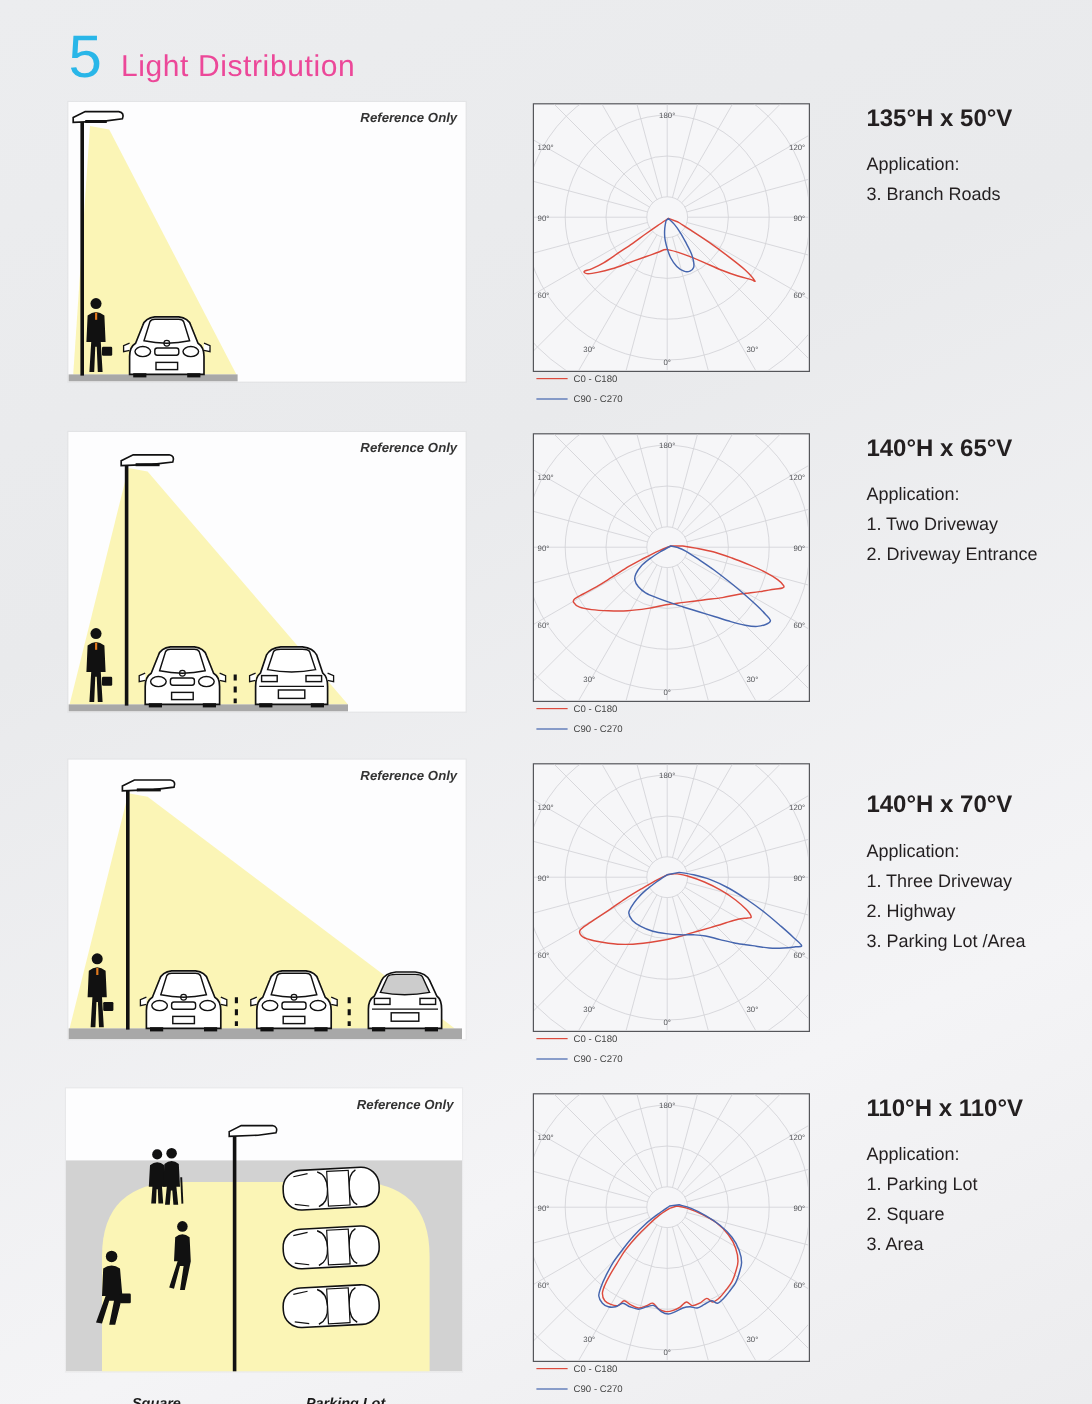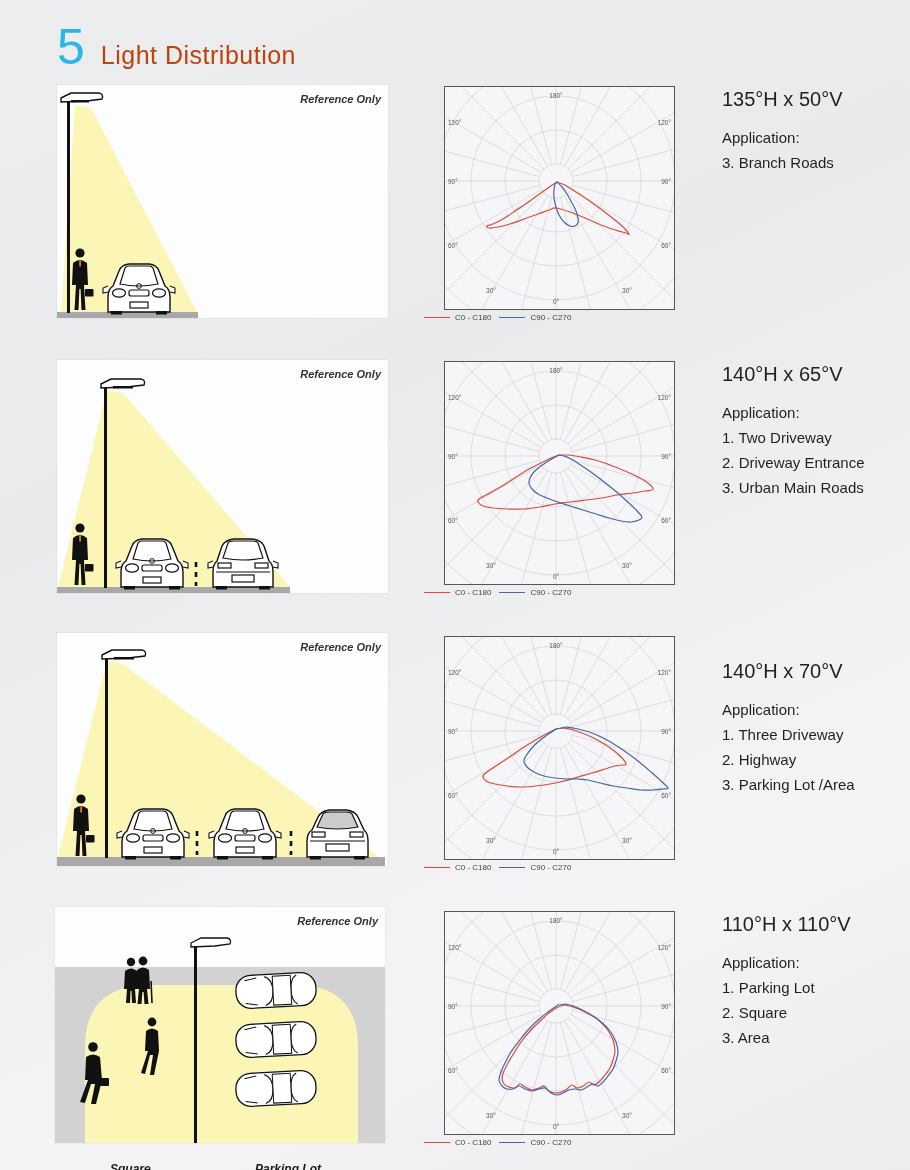--- a/index.html
+++ b/index.html
@@ -4,34 +4,34 @@
 <style>
   html,body{margin:0;padding:0;}
   body{
     width:910px;height:1170px;position:relative;overflow:hidden;
     font-family:"Liberation Sans",sans-serif;
     background:linear-gradient(155deg,#ecedef 0%,#e9eaec 35%,#f4f4f6 75%,#ececee 100%);
   }
   
   .header{position:absolute;left:57px;top:18px;display:flex;align-items:flex-end;gap:16px;}
   .header .num{font-size:50px;line-height:50px;font-weight:400;color:#29b6e8;}
-  .header .title{font-size:25px;line-height:34px;font-weight:400;color:#c2410c;letter-spacing:.5px;margin-top:20px;}
+  .header .title{font-size:25px;line-height:34px;font-weight:400;color:#ec4899;letter-spacing:.5px;margin-top:20px;}
   
   .panel{position:absolute;left:57px;width:331px;height:233px;background:#fdfdfe;box-shadow:0 0 0 1px rgba(0,0,0,.03);}
   .panel svg{position:absolute;left:0;top:0;}
   .ref-label{position:absolute;right:7px;top:8px;font-size:11px;font-style:italic;font-weight:bold;color:#333;text-align:center;}
   .scene-label{position:absolute;font-size:12px;font-style:italic;font-weight:bold;color:#1a1a1a;margin-top:39px;}
   
   .chartbox{position:absolute;left:444px;width:229px;height:222px;background:#f6f6f8;border:1px solid #55565a;}
-  .legend{position:absolute;left:424px;height:12px;display:flex;align-items:center;gap:8px;font-size:8px;color:#444;}
+  .legend{position:absolute;left:447px;height:12px;display:flex;align-items:flex-start;gap:8px;font-size:8px;color:#444;flex-direction:column;}
   .legend .seg{display:inline-block;width:26px;height:0;border-top:1.4px solid;}
   .legend .item{display:flex;align-items:center;gap:5px;}
   
   .specblock{position:absolute;left:722px;width:180px;color:#231f20;}
-  .specblock .spec{font-size:20px;line-height:22px;font-weight:400;margin-bottom:15px;}
+  .specblock .spec{font-size:20px;line-height:22px;font-weight:700;margin-bottom:15px;}
   .specblock .app-label{font-size:15px;line-height:25px;}
   .specblock .app-item{font-size:15px;line-height:25px;}
 </style>
 </head>
 <body>
 
 <div class="header">
   <div class="num">5</div>
   <div class="title">Light Distribution</div>
 </div>
@@ -233,21 +233,20 @@
   <span class="item">
       <span class="seg" style="border-color:#4565ae"></span>
       <span>C90 - C270</span>
     </span>
 </div>
 <div class="specblock" style="top:363px">
   <div class="spec">140°H x 65°V</div>
   <div class="app-label">Application:</div>
   <div class="app-item">1. Two Driveway</div>
   <div class="app-item">2. Driveway Entrance</div>
-  <div class="app-item">3. Urban Main Roads</div>
 </div>
 
 <div class="panel" style="top:633px">
   <svg width="331" height="233" viewBox="0 0 331 233">
     <polygon points="50,28 66,31 322,224 1,224" fill="#fbf5b6"></polygon>
     <rect x="0" y="224" width="328" height="9" fill="#a8a8a8"></rect>
     <g>
       <rect x="48" y="24" width="3" height="201" fill="#111"></rect>
       <path d="M45,22 L55,17 L85,17 Q90,18 88,23 L71,25 L45,26 Z" fill="#fff" stroke="#111" stroke-width="1.4"></path>
       <rect x="57" y="24" width="20" height="2.5" fill="#111"></rect>

